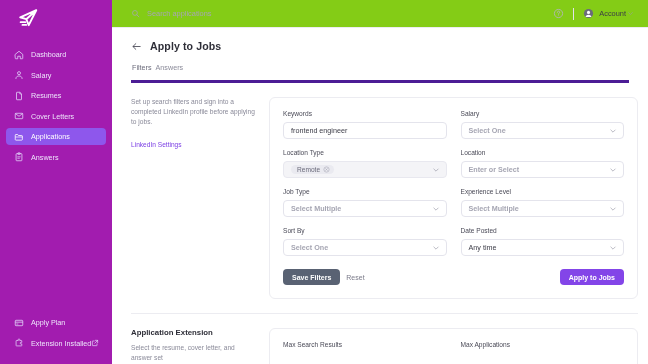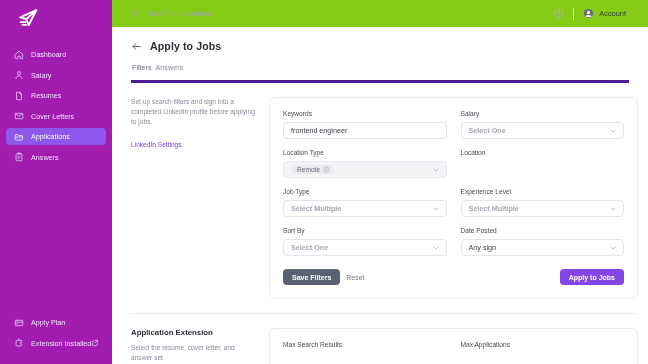--- a/index.html
+++ b/index.html
@@ -359,20 +359,28 @@
                 </span>
                 <span class="chev">
                   <svg viewBox="0 0 24 24" fill="none">
                       <path d="M5.5 9l6.5 6.5L18.5 9" stroke="#9A9AA8" stroke-width="2" stroke-linecap="round" stroke-linejoin="round"></path>
                     </svg>
                 </span>
               </div>
             </div>
             <div class="field">
               <label class="field-label">Location</label>
+              <div class="ctrl">
+                <span class="ph">Enter or Select</span>
+                <span class="chev">
+                  <svg viewBox="0 0 24 24" fill="none">
+                      <path d="M5.5 9l6.5 6.5L18.5 9" stroke="#9A9AA8" stroke-width="2" stroke-linecap="round" stroke-linejoin="round"></path>
+                    </svg>
+                </span>
+              </div>
             </div>
           </div>
 
           <div class="row">
             <div class="field">
               <label class="field-label">Job Type</label>
               <div class="ctrl">
                 <span class="ph">Select Multiple</span>
                 <span class="chev">
                   <svg viewBox="0 0 24 24" fill="none">
@@ -402,21 +410,21 @@
                 <span class="chev">
                   <svg viewBox="0 0 24 24" fill="none">
                       <path d="M5.5 9l6.5 6.5L18.5 9" stroke="#9A9AA8" stroke-width="2" stroke-linecap="round" stroke-linejoin="round"></path>
                     </svg>
                 </span>
               </div>
             </div>
             <div class="field">
               <label class="field-label">Date Posted</label>
               <div class="ctrl">
-                <span class="val">Any sign</span>
+                <span class="val">Any time</span>
                 <span class="chev">
                   <svg viewBox="0 0 24 24" fill="none">
                       <path d="M5.5 9l6.5 6.5L18.5 9" stroke="#9A9AA8" stroke-width="2" stroke-linecap="round" stroke-linejoin="round"></path>
                     </svg>
                 </span>
               </div>
             </div>
           </div>
 
           <div class="btn-row">

